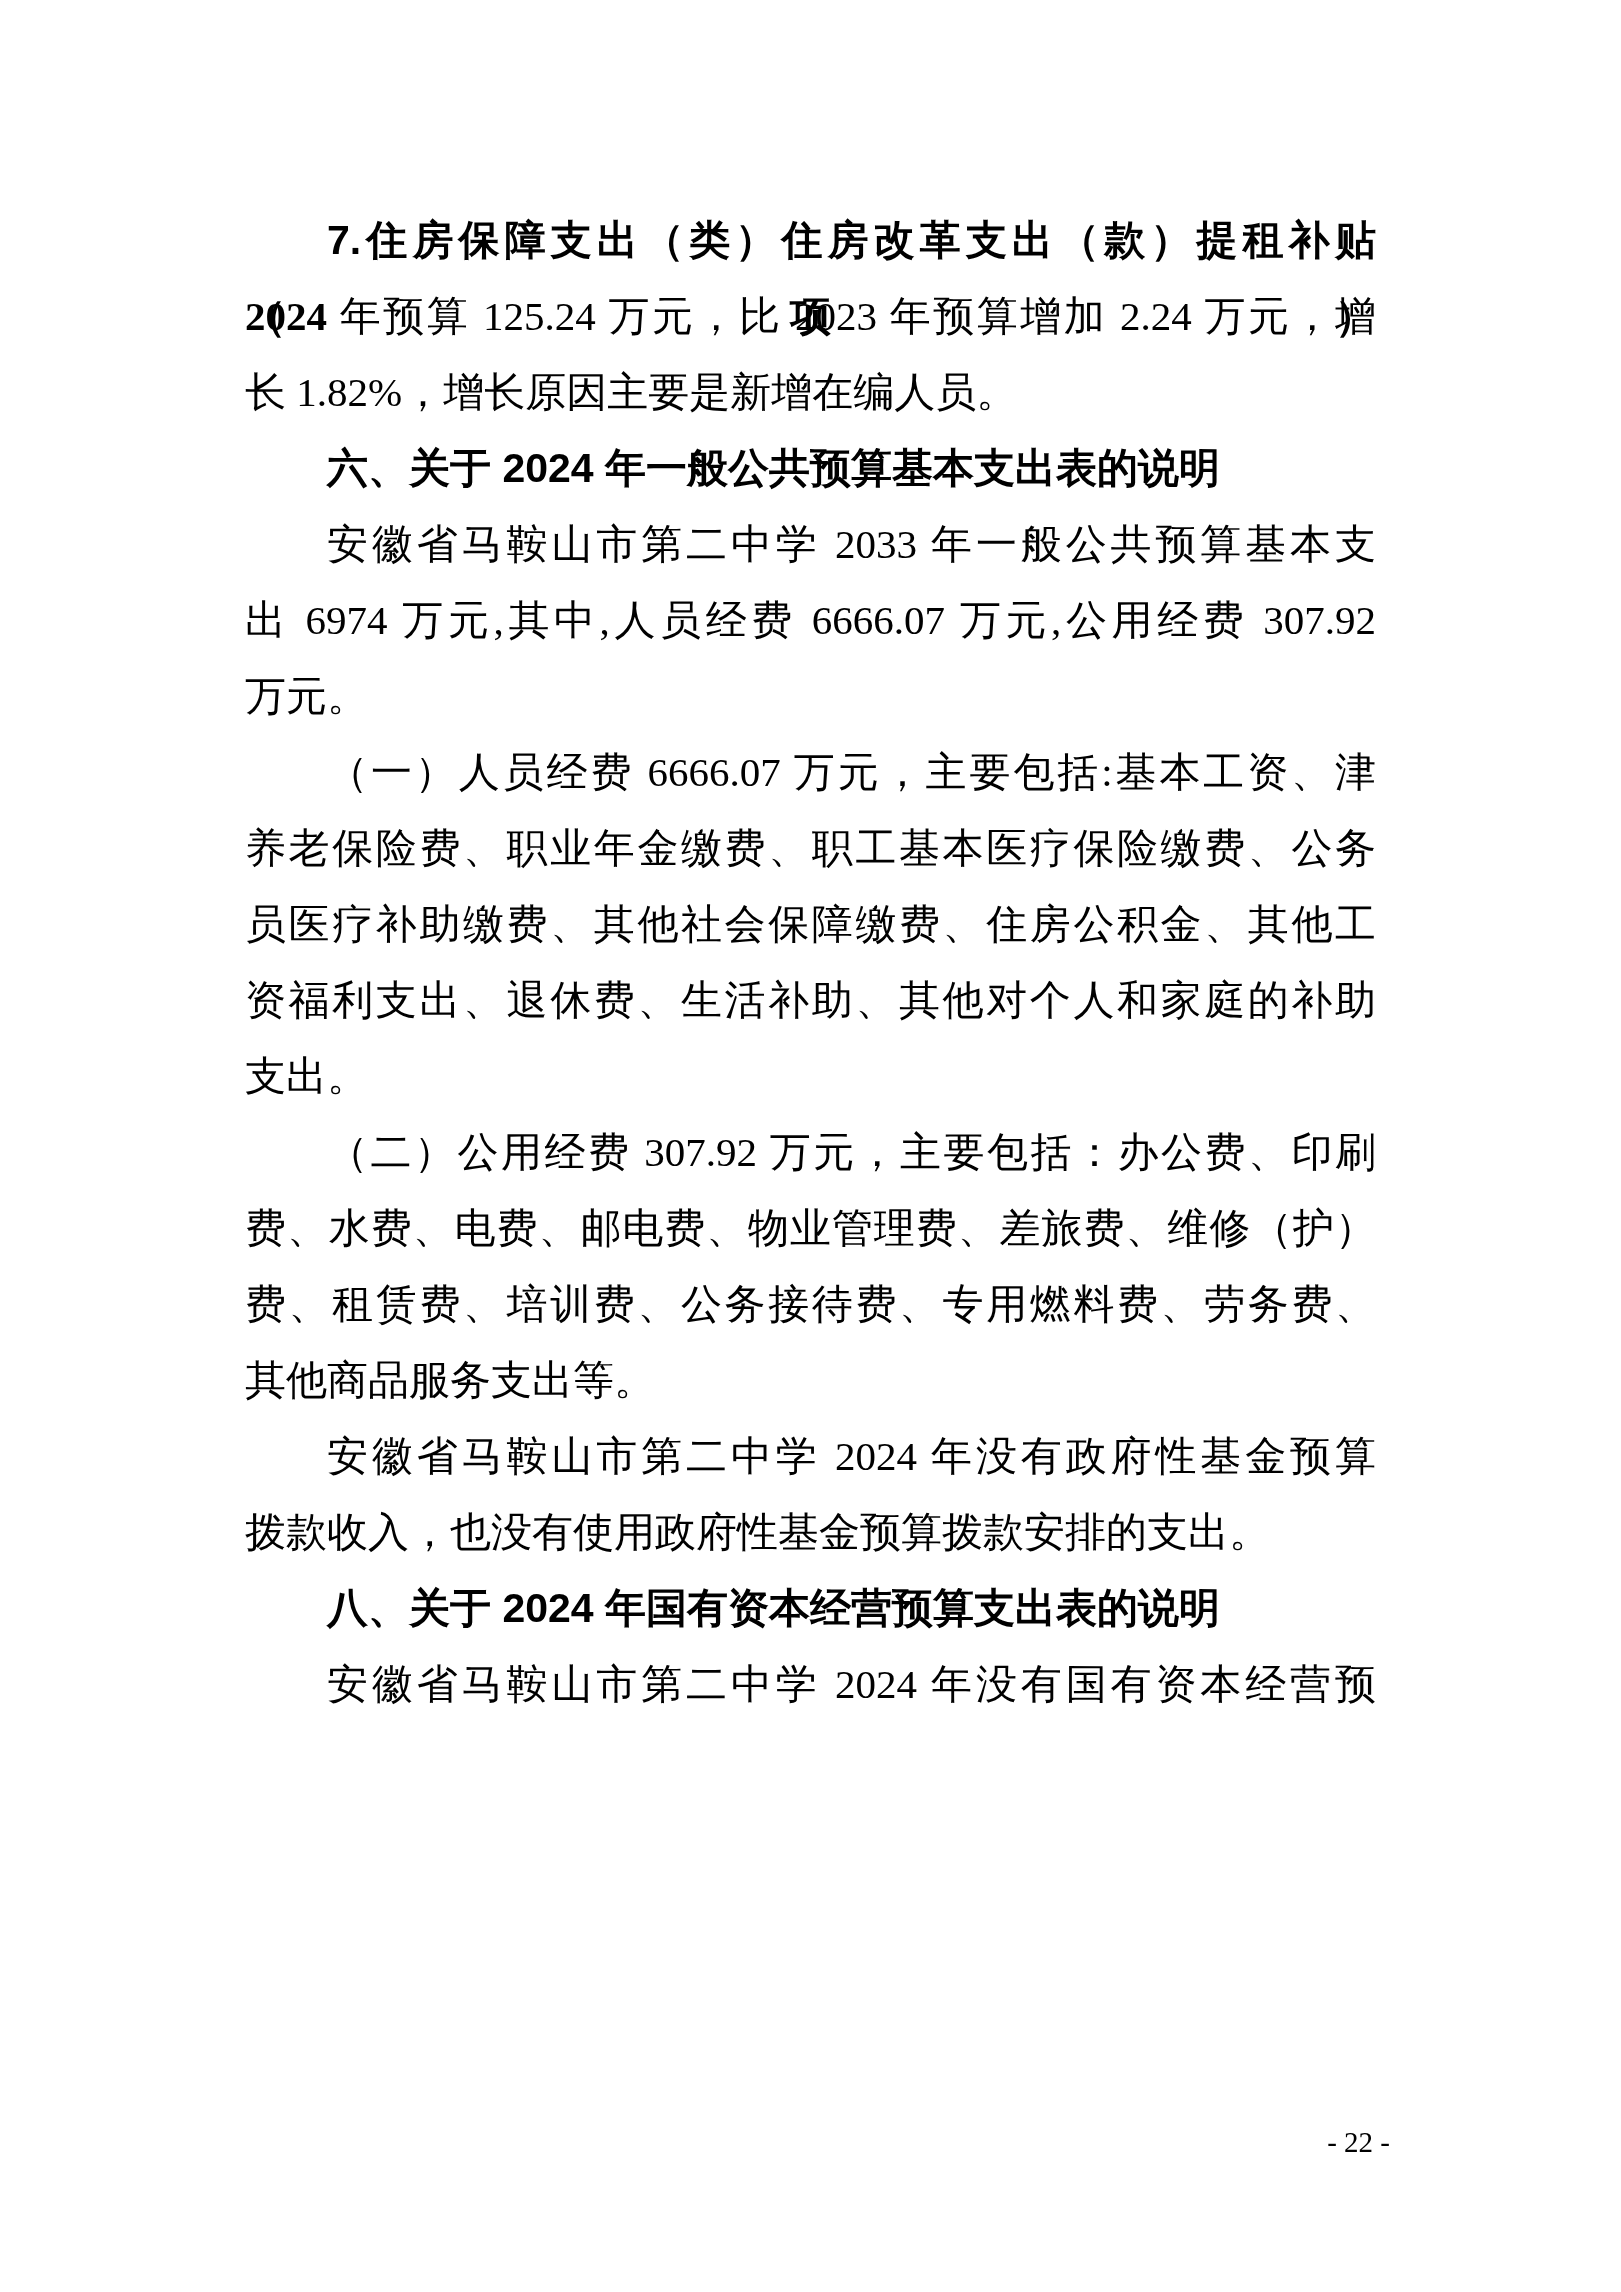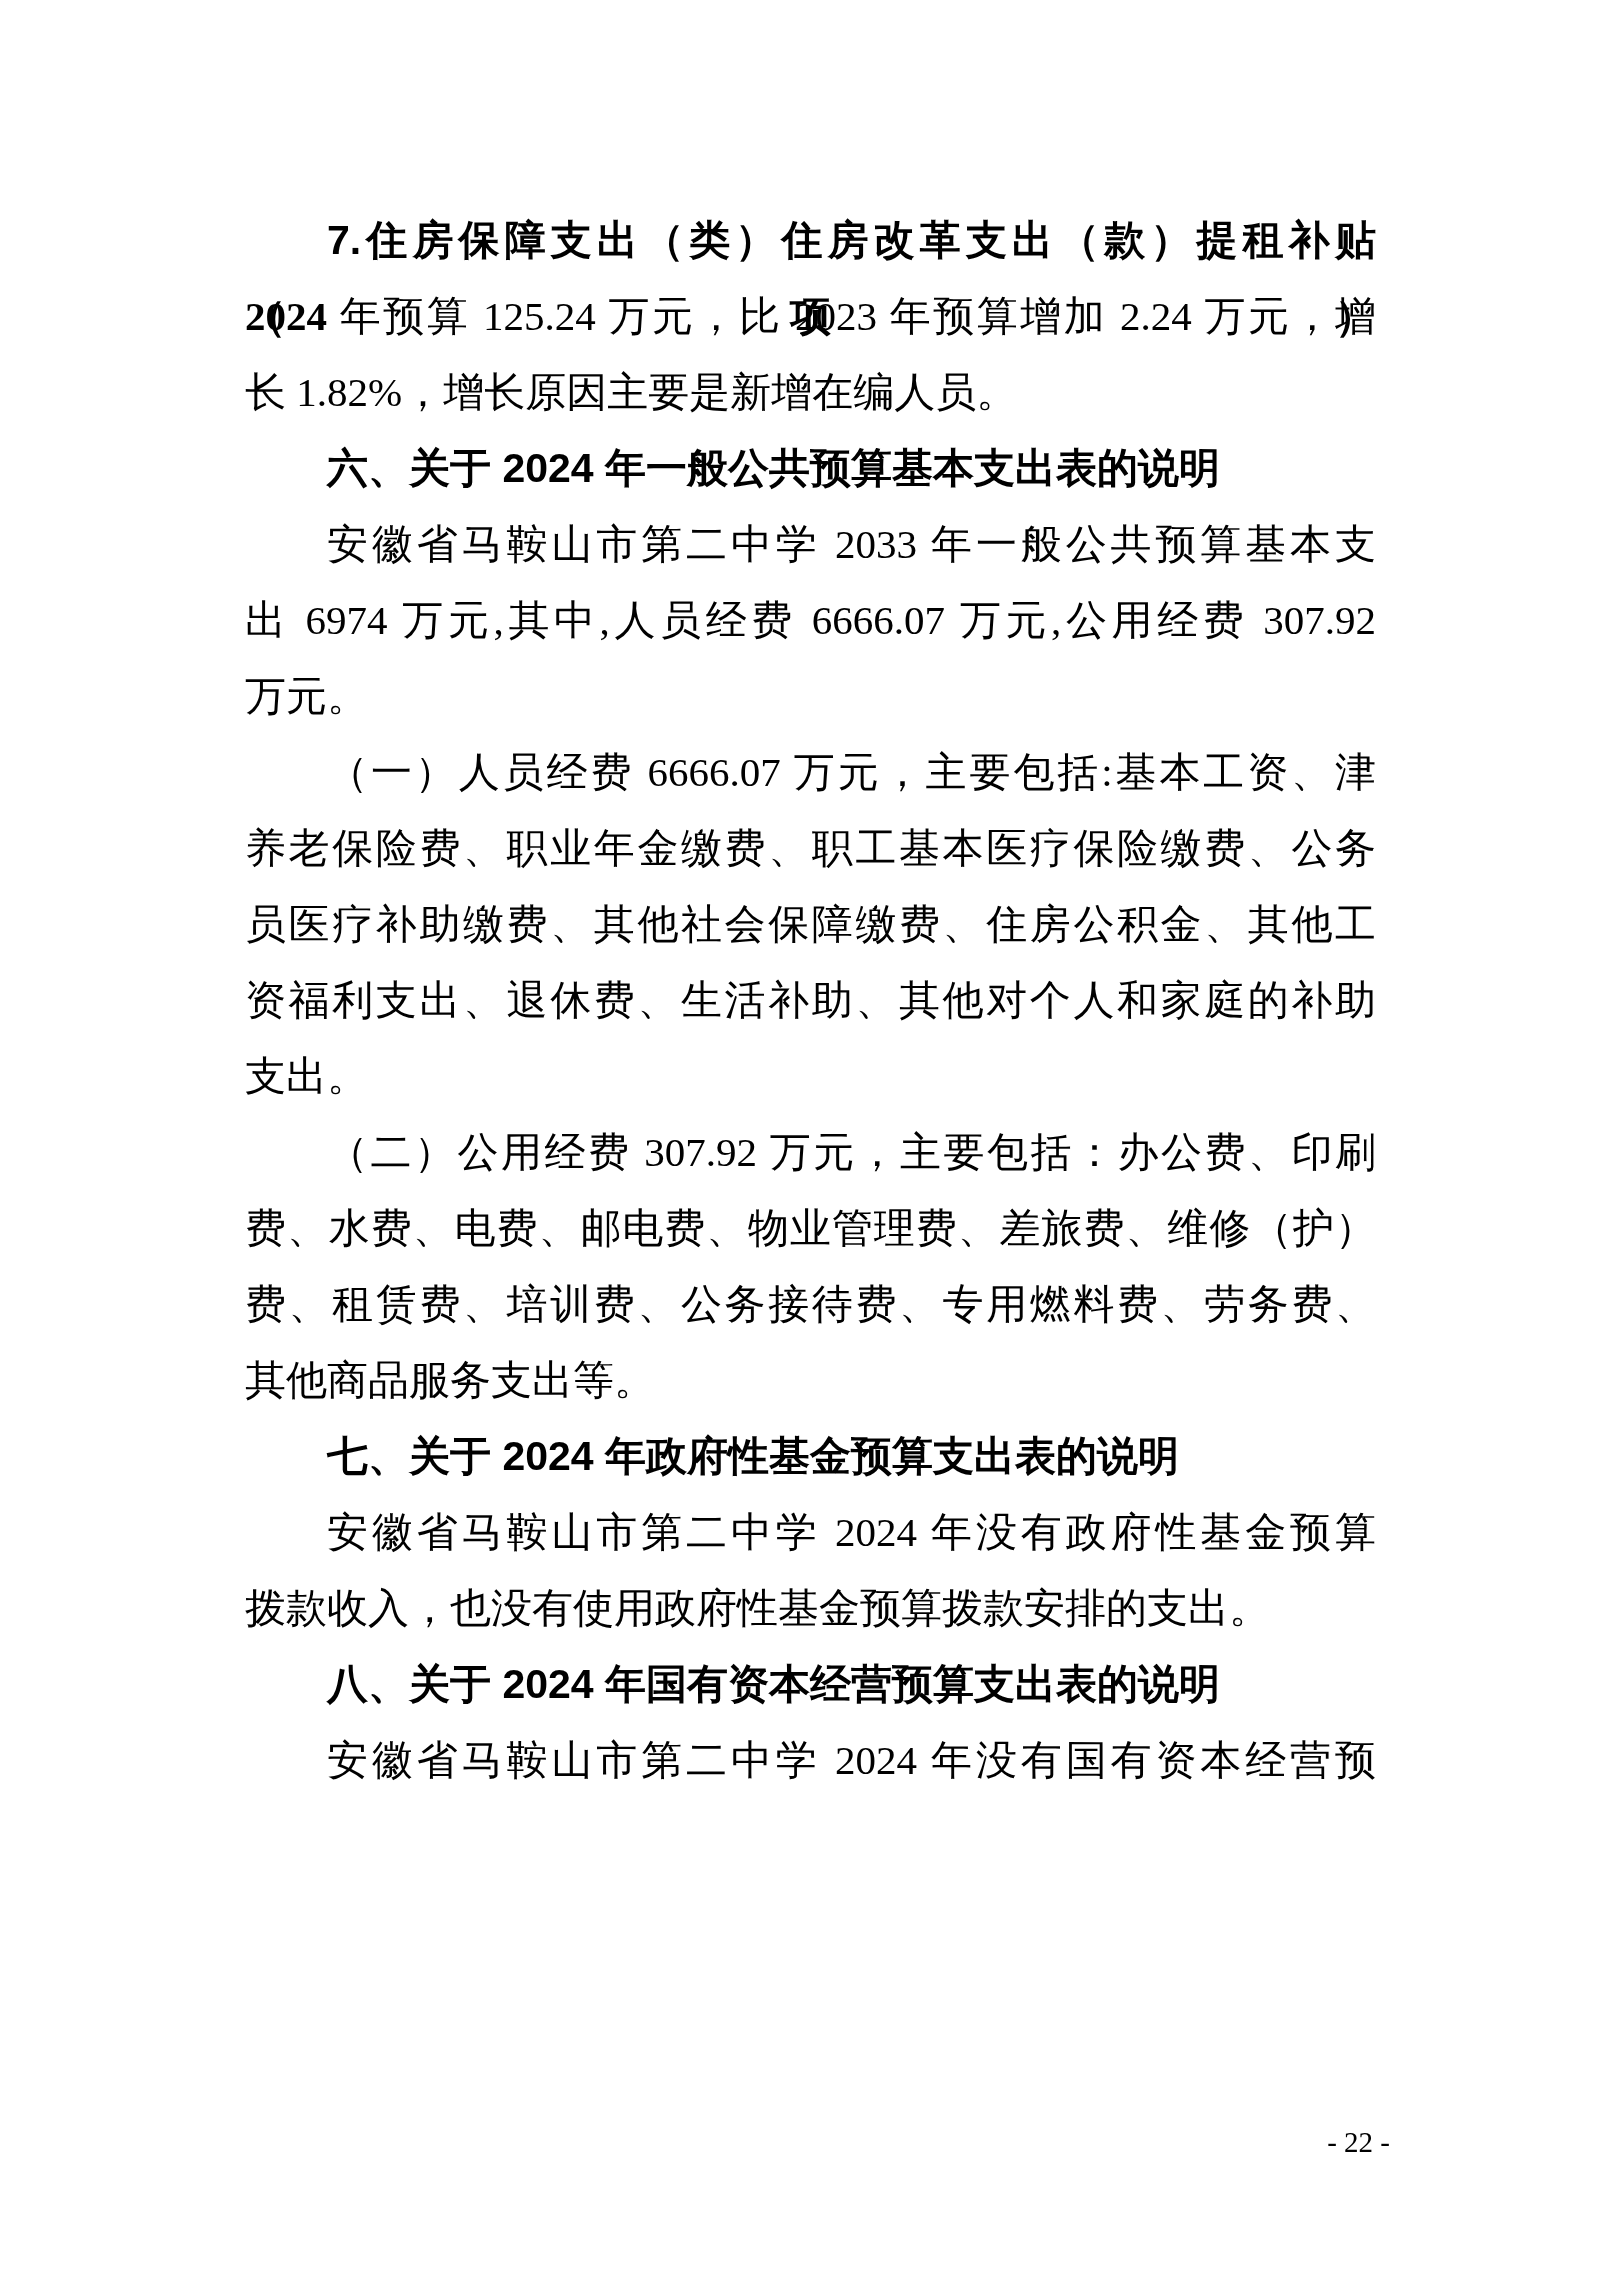--- a/index.html
+++ b/index.html
@@ -65,21 +65,20 @@
     <div class="ln j">养老保险费、职业年金缴费、职工基本医疗保险缴费、公务</div>
     <div class="ln j">员医疗补助缴费、其他社会保障缴费、住房公积金、其他工</div>
     <div class="ln j">资福利支出、退休费、生活补助、其他对个人和家庭的补助</div>
     <div class="ln">支出。</div>
 
     <div class="ln indent j">（二）公用经费 307.92 万元，主要包括：办公费、印刷</div>
     <div class="ln j">费、水费、电费、邮电费、物业管理费、差旅费、维修（护）</div>
     <div class="ln j">费、租赁费、培训费、公务接待费、专用燃料费、劳务费、</div>
     <div class="ln">其他商品服务支出等。</div>
 
-    <div class="ln indent heading">七、关于 2024 年政府性基金预算支出表的说明</div>
     <div class="ln indent j">安徽省马鞍山市第二中学 2024 年没有政府性基金预算</div>
     <div class="ln">拨款收入，也没有使用政府性基金预算拨款安排的支出。</div>
 
     <div class="ln indent heading">八、关于 2024 年国有资本经营预算支出表的说明</div>
     <div class="ln indent j">安徽省马鞍山市第二中学 2024 年没有国有资本经营预</div>
 
   </div>
 
   <div class="footer">- 22 -</div>
 </div>

